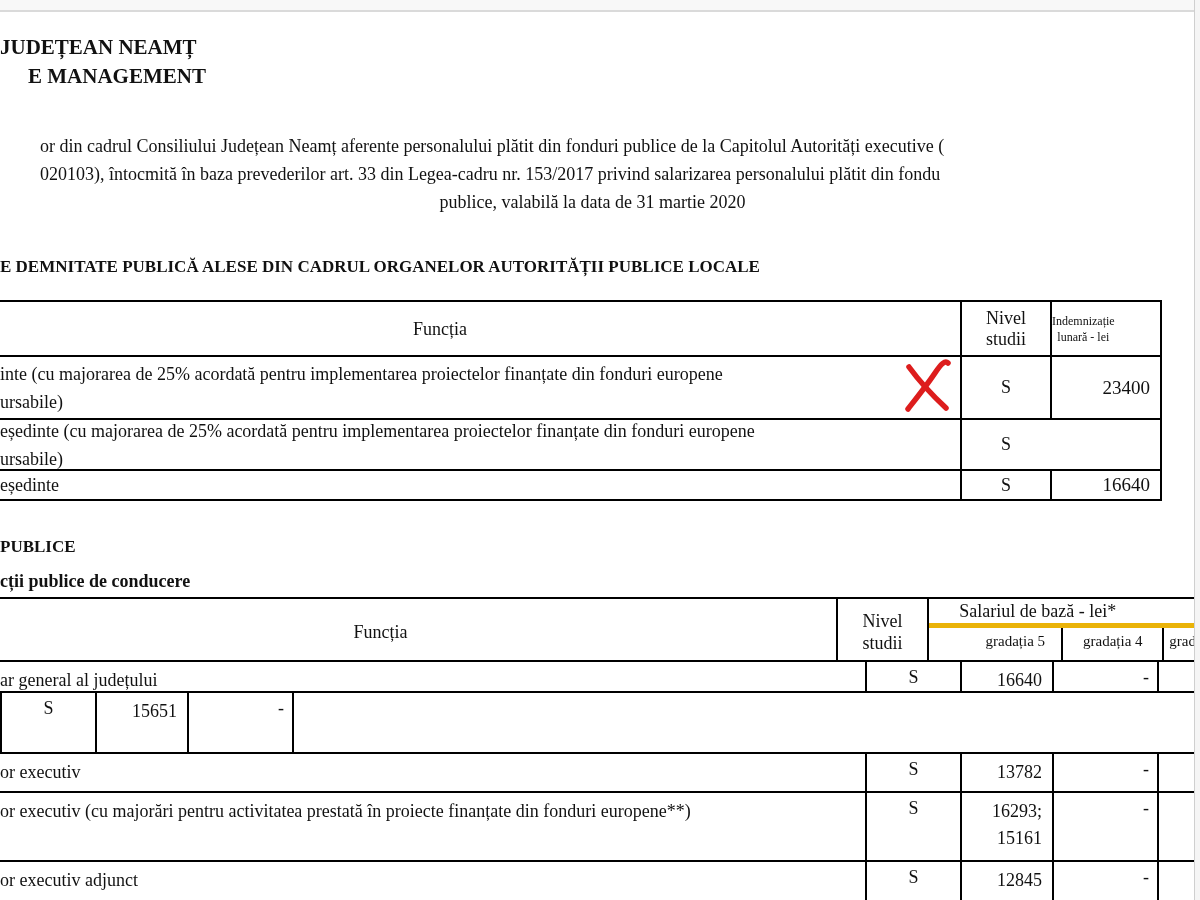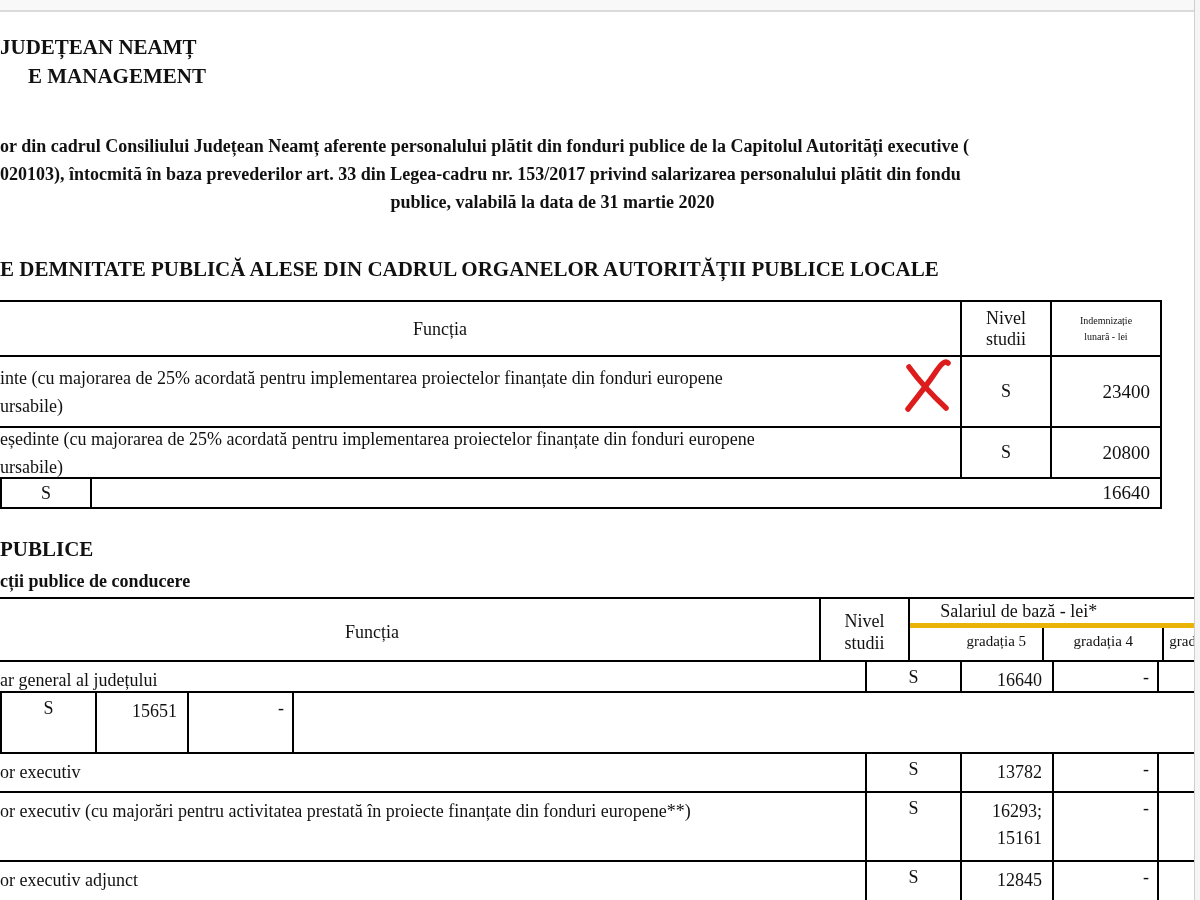--- a/index.html
+++ b/index.html
@@ -9,60 +9,60 @@
     font-family:"Liberation Serif","DejaVu Serif",serif;
   }
   .abs{position:absolute;}
   .b{font-weight:normal;}
   
   .top-edge{left:0;top:0;width:1200px;height:10px;background:#f8f8f8;border-bottom:2px solid #dadada;z-index:30;}
   .right-edge{top:0;right:0;width:5px;height:900px;background:#f5f5f5;border-left:1px solid #cfcfcf;z-index:30;}
   
   .title{left:0;font-size:21px;font-weight:bold;white-space:nowrap;}
   .t1{top:35px;} .t2{top:64px;margin-left:28px;}
-  .intro{font-size:18px;font-weight:bold;white-space:nowrap;}
+  .intro{font-size:18px;font-weight:normal;white-space:nowrap;margin-left:40px;}
   .il1{left:0;top:136px;} .il2{left:0;top:164px;}
   .il3{left:0;top:192px;width:1105px;text-align:center;}
-  .sec{left:0;font-size:21px;font-weight:bold;white-space:nowrap;}
+  .sec{left:0;font-size:17px;font-weight:bold;white-space:nowrap;}
   .sec1{top:257px;} .sec2{top:537px;} .sec2b{top:571px;font-size:18px;}
   
   .tbl{left:0;border:2px solid #000;border-left:none;box-sizing:border-box;background:#fff;}
   .row{display:flex;box-sizing:border-box;}
   .row + .row{border-top:2px solid #000;}
   .cell{box-sizing:border-box;overflow:hidden;}
   .bl{border-left:2px solid #000;}
   
   #table1{top:300px;width:1162px;border-right:2px solid #000;}
   #table1 .cell{display:flex;align-items:center;}
   .t1-func{width:960px;font-size:18px;line-height:28px;}
   .t1-func .inner{white-space:nowrap;}
   .t1-nivel{width:90px;justify-content:center;font-size:18px;text-align:center;}
   .t1-ind{flex:1;justify-content:flex-end;padding-right:10px;font-size:19px;}
   .t1-head{height:53px;}
   .t1-head .t1-func{justify-content:center;padding-right:80px;font-size:18px;}
   .t1-head .t1-nivel{line-height:21px;}
-  .t1-head .t1-ind{justify-content:center;padding-right:0;font-size:10px;line-height:16px;text-align:center;}
-  .r-tall1{height:71px;} .r-tall2{height:51px;} .r-short{height:30px;}
+  .t1-head .t1-ind{justify-content:flex-start;padding-right:0;font-size:12px;line-height:16px;text-align:center;}
+  .r-tall1{height:63px;} .r-tall2{height:51px;} .r-short{height:30px;}
   
   #table2{top:597px;width:1196px;border-bottom:none;border-right:none;}
   #table2 .cell{padding-top:5px;}
   .t2-func{width:865px;font-size:18px;line-height:26px;white-space:nowrap;}
   .t2-nivel{width:95px;text-align:center;font-size:18px;}
   .t2-g5{width:92px;text-align:right;padding-right:10px;font-size:18px;line-height:27px;}
   .t2-g4{width:105px;text-align:right;padding-right:8px;font-size:18px;}
   .t2-g3{flex:1;}
   .t2-head{height:61px;}
   .t2-head .t2-func{display:flex;align-items:center;justify-content:center;padding:0 75px 0 0;}
   .t2-head .t2-nivel{display:flex;align-items:center;justify-content:center;line-height:22px;padding-top:0;}
   .t2-salariu-group{flex:1;display:flex;flex-direction:column;}
   .t2-salariu{height:29px;border-bottom:5px solid #eab308;font-size:18px;padding:2px 0 0 30px;box-sizing:border-box;white-space:nowrap;}
   .t2-grads{display:flex;flex:1;padding-left:40px;}
   .t2-grads .cell{font-size:15px;padding-top:6px;}
   .gc5{width:92px;text-align:center;box-sizing:border-box;}
-  .gc4{width:120px;text-align:center;border-left:2px solid #000;box-sizing:border-box;}
+  .gc4{width:101px;text-align:center;border-left:2px solid #000;box-sizing:border-box;}
   .gc3{flex:1;border-left:2px solid #000;box-sizing:border-box;padding-left:5px;}
   .r2-1{height:31px;} .r2-2{height:61px;} .r2-3{height:39px;} .r2-4{height:69px;} .r2-5{height:60px;}
   .prelines{white-space:pre-line;}
   
   #redx{left:901px;top:358px;width:54px;height:56px;z-index:10;}
 </style>
 </head>
 <body>
 
 <div class="abs top-edge"></div>
@@ -100,23 +100,25 @@
     <div class="cell t1-ind bl">23400</div>
   </div>
   <div class="row r-tall2">
     <div class="cell t1-func">
       <div>
         <div class="inner">eședinte (cu majorarea de 25% acordată pentru implementarea proiectelor finanțate din fonduri europene</div>
         <div class="inner">ursabile)</div>
       </div>
     </div>
     <div class="cell t1-nivel bl">S</div>
-    <div class="cell t1-ind bl">20800</div>
   </div>
   <div class="row r-short">
+    <div class="cell t1-func">
+      <div class="inner">eședinte</div>
+    </div>
     <div class="cell t1-nivel bl">S</div>
     <div class="cell t1-ind bl">16640</div>
   </div>
 </div>
 
 <svg id="redx" class="abs" viewBox="0 0 54 56">
   <path d="M8,9 C16,20 30,36 45,50" fill="none" stroke-width="5.5" stroke-linecap="round" stroke="#dd1d1d"></path>
   <path d="M47,5 C44,2 40,6 34,15 C26,27 14,42 7,51" fill="none" stroke-width="5.5" stroke-linecap="round" stroke="#dd1d1d"></path>
 </svg>
 

